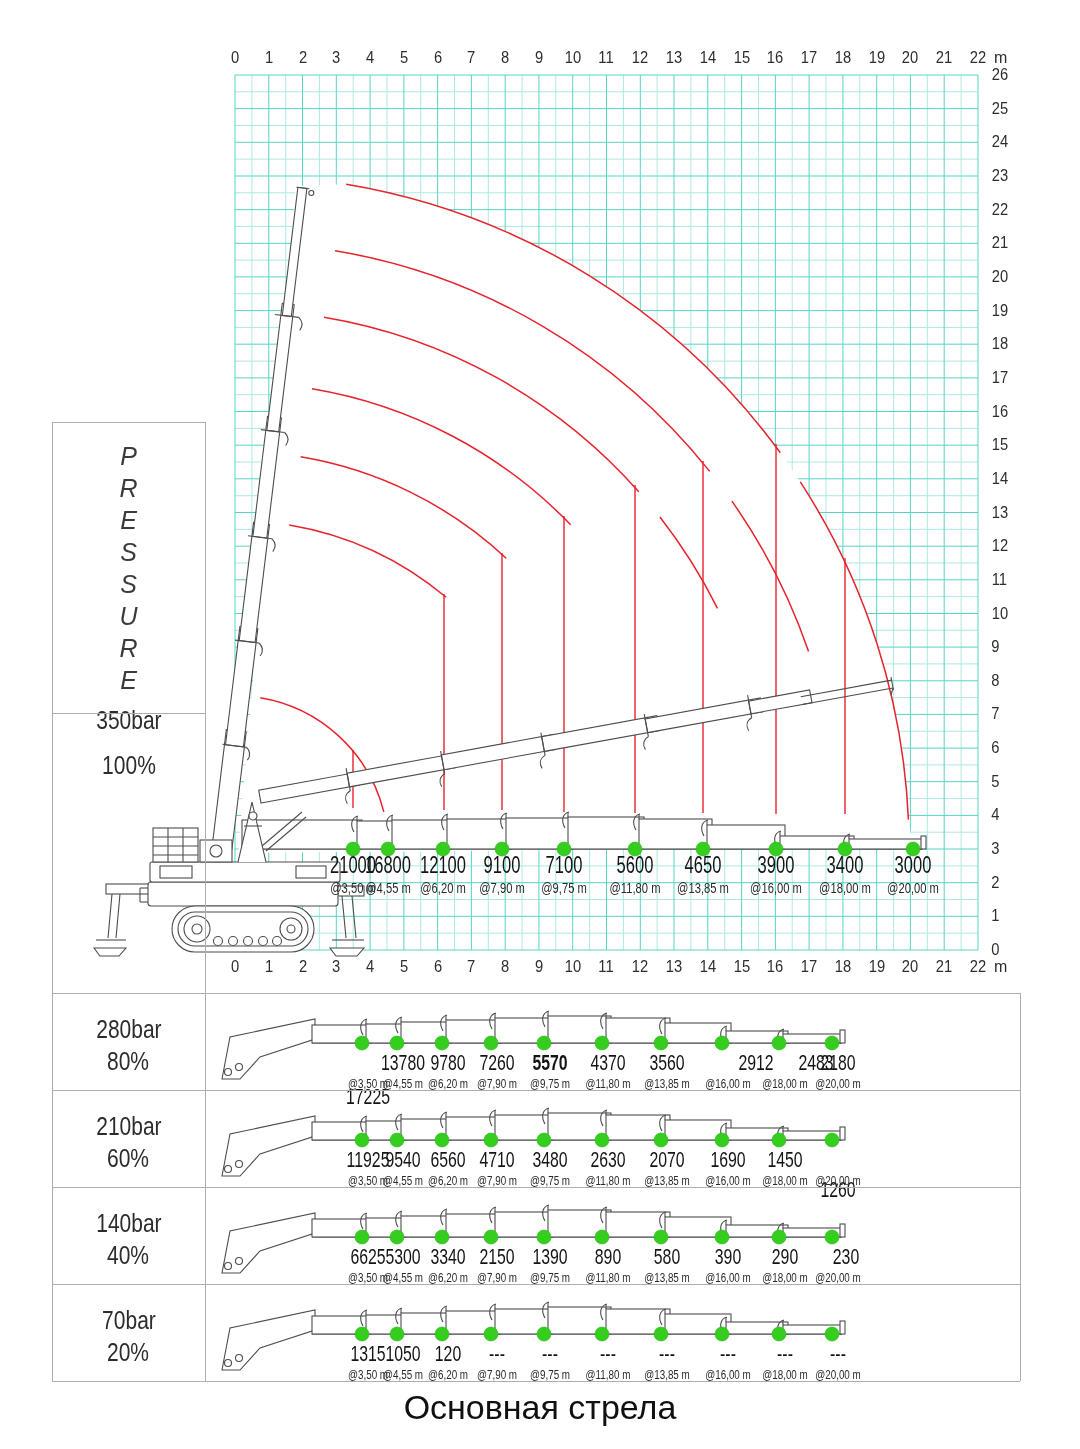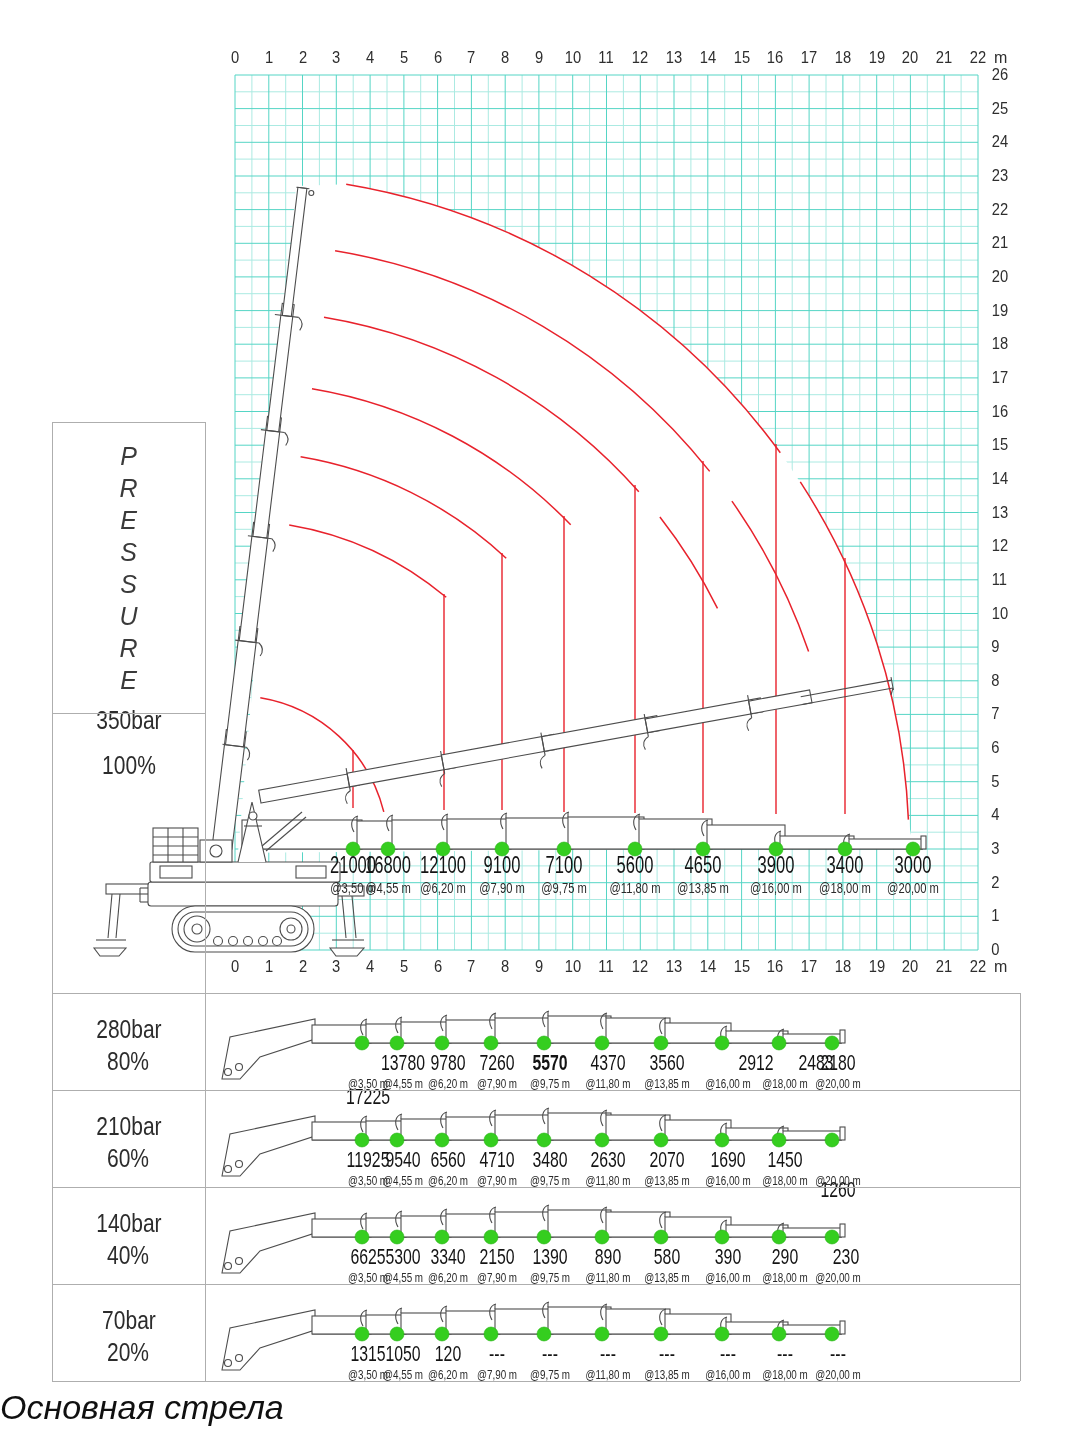--- a/index.html
+++ b/index.html
@@ -16,22 +16,22 @@
   .val{font-size:23px;color:#141414;display:inline-block;transform:scaleX(.72);letter-spacing:0;}
   .rad{font-size:14px;color:#2a2a2a;display:inline-block;transform:scaleX(.8);}
   .rval{font-size:22px;color:#141414;display:inline-block;transform:scaleX(.72);}
   .rrad{font-size:12px;color:#2a2a2a;display:inline-block;transform:scaleX(.82);}
   .bl{position:absolute;background:#aeaeae;}
   .pressure-box{position:absolute;left:52px;top:422px;width:153px;height:291px;
         display:flex;flex-direction:column;justify-content:center;align-items:center;}
   .pletter{font-style:italic;font-size:25px;color:#3a3a3a;line-height:32px;text-align:center;}
   .plabel-wrap{position:absolute;width:153px;left:52px;text-align:center;}
   .plabel{font-size:25px;color:#2c2c2c;display:inline-block;transform:scaleX(.84);line-height:32px;}
-  .title{position:absolute;left:0;top:1388px;width:1080px;text-align:left;
-         font-size:34px;color:#101010;font-style:italic;}
+  .title{position:absolute;left:0;top:1388px;width:1080px;text-align:center;
+         font-size:34px;color:#101010;}
 </style>
 </head>
 <body>
 
 <div class="stage">
 
   <svg id="art" width="1080" height="1449" viewBox="0 0 1080 1449">
       <path d="M251.9,75V950M285.7,75V950M319.4,75V950M353.2,75V950M387.0,75V950M420.7,75V950M454.5,75V950M488.3,75V950M522.1,75V950M555.8,75V950M589.6,75V950M623.4,75V950M657.1,75V950M690.9,75V950M724.7,75V950M758.5,75V950M792.2,75V950M826.0,75V950M859.8,75V950M893.6,75V950M927.3,75V950M961.1,75V950M235,933.2H978M235,899.5H978M235,865.9H978M235,832.2H978M235,798.6H978M235,764.9H978M235,731.2H978M235,697.6H978M235,663.9H978M235,630.3H978M235,596.6H978M235,563.0H978M235,529.3H978M235,495.7H978M235,462.0H978M235,428.4H978M235,394.7H978M235,361.1H978M235,327.4H978M235,293.7H978M235,260.1H978M235,226.4H978M235,192.8H978M235,159.1H978M235,125.5H978M235,91.8H978" stroke="#ABEAE2" stroke-width="1" fill="none"></path>
       <path d="M235.0,75V950M268.8,75V950M302.5,75V950M336.3,75V950M370.1,75V950M403.9,75V950M437.6,75V950M471.4,75V950M505.2,75V950M538.9,75V950M572.7,75V950M606.5,75V950M640.3,75V950M674.0,75V950M707.8,75V950M741.6,75V950M775.4,75V950M809.1,75V950M842.9,75V950M876.7,75V950M910.4,75V950M944.2,75V950M978.0,75V950M235,950.0H978M235,916.3H978M235,882.7H978M235,849.0H978M235,815.4H978M235,781.7H978M235,748.1H978M235,714.4H978M235,680.8H978M235,647.1H978M235,613.5H978M235,579.8H978M235,546.2H978M235,512.5H978M235,478.8H978M235,445.2H978M235,411.5H978M235,377.9H978M235,344.2H978M235,310.6H978M235,276.9H978M235,243.3H978M235,209.6H978M235,176.0H978M235,142.3H978M235,108.6H978M235,75.0H978" stroke="#55D5C5" stroke-width="1" fill="none"></path>
       <path d="M238,853L296,186L346.2,184.2L380.9,191.0L415.1,199.5L448.9,209.8L482.0,221.9L514.5,235.7L546.2,251.2L577.1,268.3L607.0,287.0L635.9,307.2L663.7,328.9L690.3,352.1L715.7,376.6L739.8,402.4L762.5,429.4L783.7,457.6L803.4,486.9L821.6,517.1L838.2,548.3L853.1,580.2L866.3,613.0L877.8,646.3L887.5,680.2L895.5,714.6L901.6,749.4L905.9,784.4L908.4,819.6L913,847Z" fill="#ffffff"></path>

